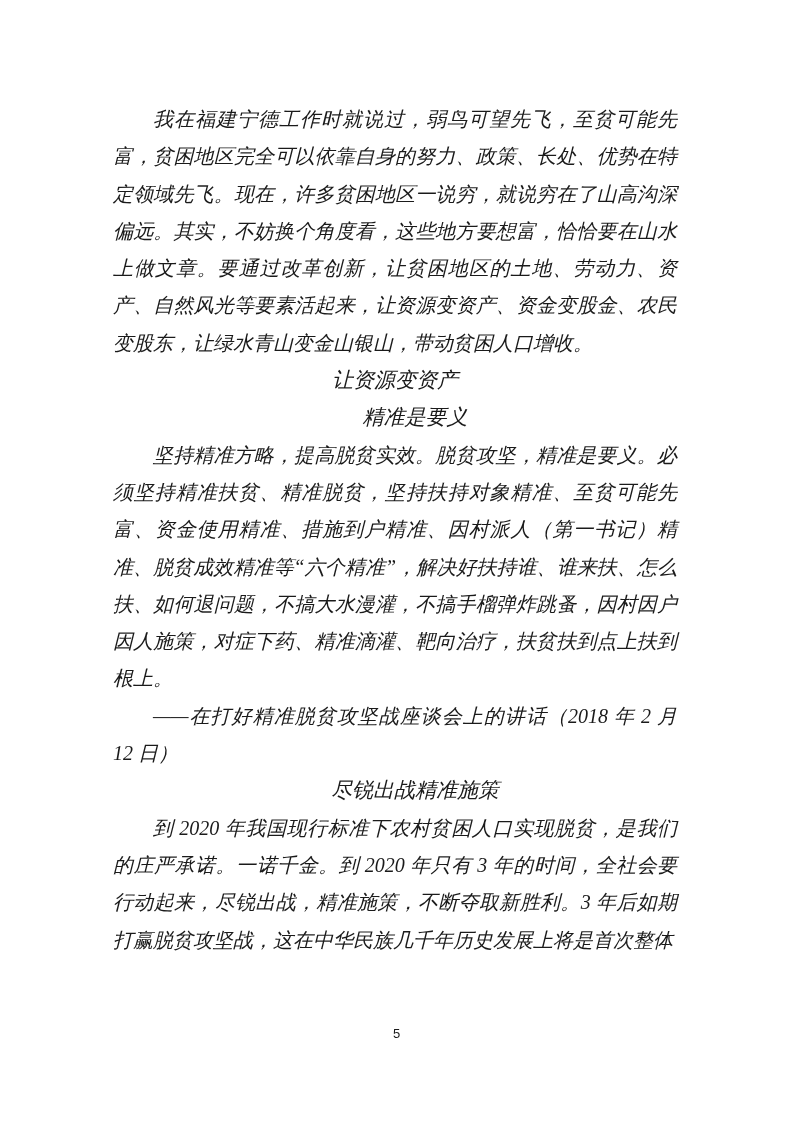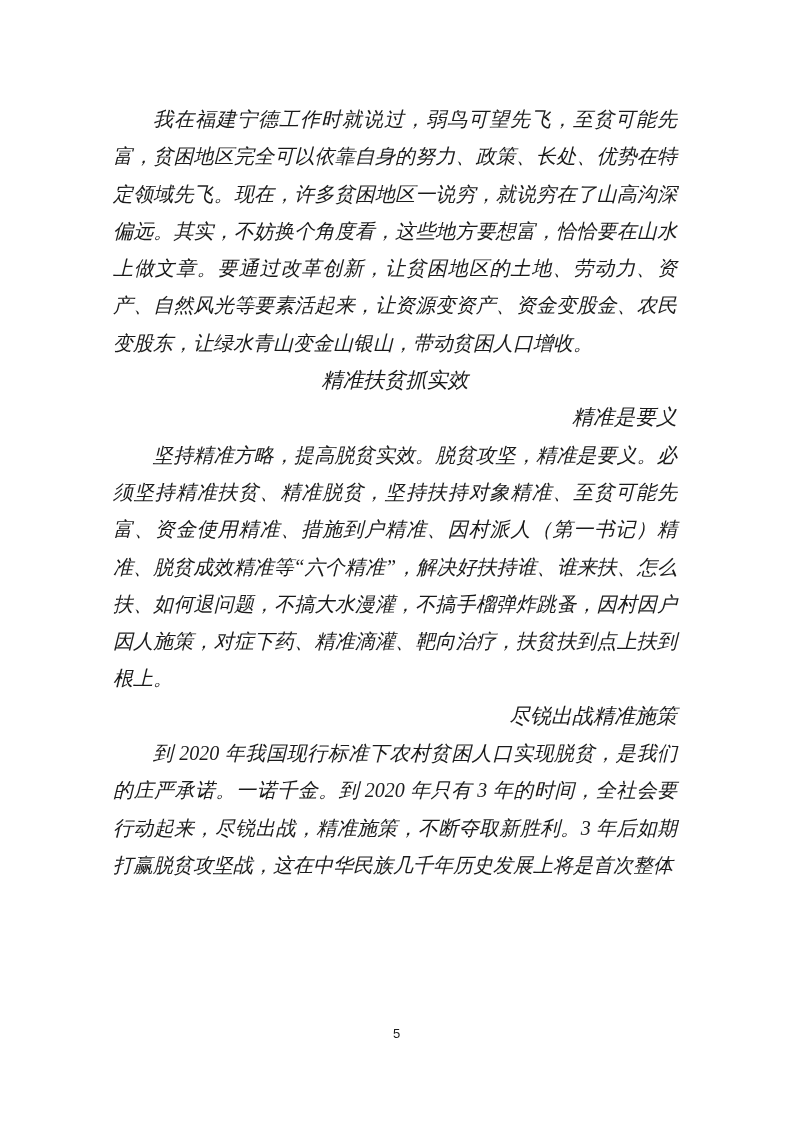--- a/index.html
+++ b/index.html
@@ -43,21 +43,21 @@
   .section-title {
     font-size: 21px;
     font-weight: 700;
     text-align: center;
     text-indent: 0;
     line-height: 37.3px;
   }
   .sub-title {
     font-size: 21px;
     font-weight: 700;
-    text-align: right;
+    text-align: center;
     text-indent: 1.9em;
     line-height: 37.3px;
   }
   .page-number {
     position: absolute;
     left: 0;
     top: 1025px;
     width: 100%;
     text-align: center;
     font-family: "Liberation Sans", "DejaVu Sans", sans-serif;
@@ -65,20 +65,21 @@
     line-height: 18px;
     color: #1a1a1a;
   }
 </style>
 </head>
 <body>
 
 <div class="page">
   <div class="content">
     <p class="para">我在福建宁德工作时就说过，弱鸟可望先飞，至贫可能先富，贫困地区完全可以依靠自身的努力、政策、长处、优势在特定领域先飞。现在，许多贫困地区一说穷，就说穷在了山高沟深偏远。其实，不妨换个角度看，这些地方要想富，恰恰要在山水上做文章。要通过改革创新，让贫困地区的土地、劳动力、资产、自然风光等要素活起来，让资源变资产、资金变股金、农民变股东，让绿水青山变金山银山，带动贫困人口增收。</p>
-    <h1 class="section-title">精准扶贫抓实效</h1>
+    <h1 class="section-title">让资源变资产</h1>
     <h2 class="sub-title">精准是要义</h2>
     <p class="para">坚持精准方略，提高脱贫实效。脱贫攻坚，精准是要义。必须坚持精准扶贫、精准脱贫，坚持扶持对象精准、至贫可能先富、资金使用精准、措施到户精准、因村派人（第一书记）精准、脱贫成效精准等“六个精准”，解决好扶持谁、谁来扶、怎么扶、如何退问题，不搞大水漫灌，不搞手榴弹炸跳蚤，因村因户因人施策，对症下药、精准滴灌、靶向治疗，扶贫扶到点上扶到根上。</p>
+    <p class="citation">——在打好精准脱贫攻坚战座谈会上的讲话（2018 年 2 月 12 日）</p>
     <h2 class="sub-title">尽锐出战精准施策</h2>
     <p class="para">到 2020 年我国现行标准下农村贫困人口实现脱贫，是我们的庄严承诺。一诺千金。到 2020 年只有 3 年的时间，全社会要行动起来，尽锐出战，精准施策，不断夺取新胜利。3 年后如期打赢脱贫攻坚战，这在中华民族几千年历史发展上将是首次整体</p>
   </div>
   <div class="page-number">5</div>
 </div>
 
 </body></html>

